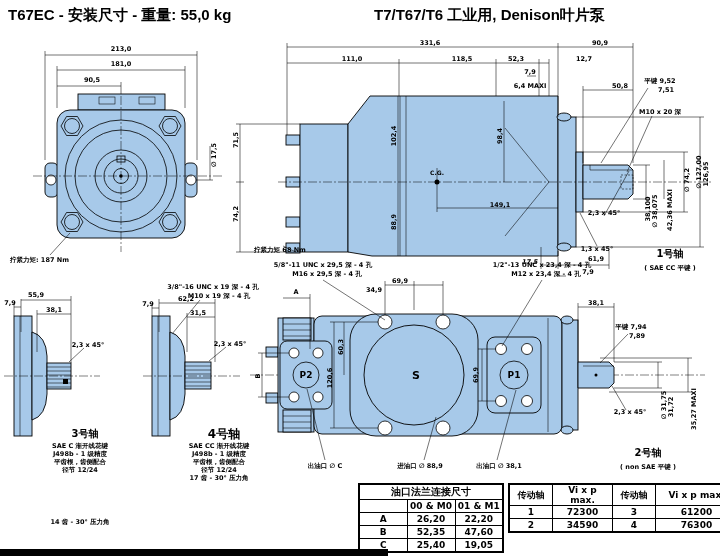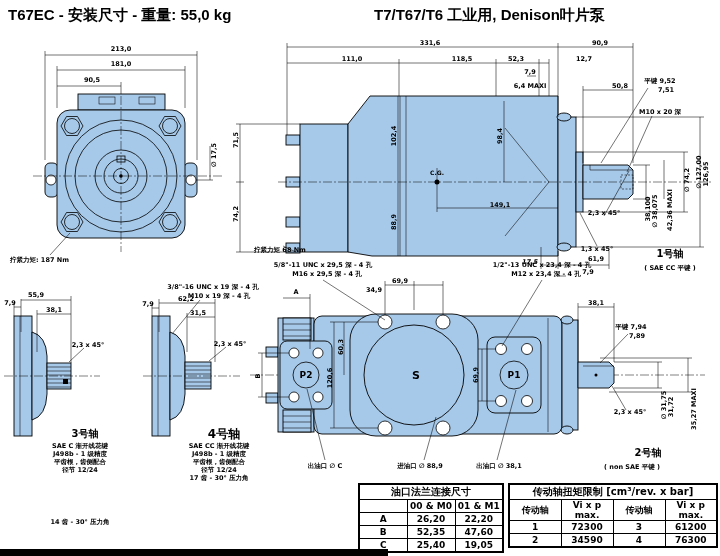--- a/index.html
+++ b/index.html
@@ -327,21 +327,21 @@
       <span class="ann" style="left: 420px; top: 466px;">进油口 ∅ 88,9</span>
       <span class="ann" style="left: 499px; top: 466px;">出油口 ∅ 38,1</span>
       <span class="ann" style="left: 596px; top: 303px;">38,1</span>
       <span class="ann" style="left: 631px; top: 327px;">平键 7,94</span>
       <span class="ann" style="left: 637px; top: 336px;">7,89</span>
       <span class="ann" style="left: 630px; top: 412px;">2,3 x 45°</span>
       <span class="ann rot" style="left: 664px; top: 405px;">∅ 31,75</span>
       <span class="ann rot" style="left: 671px; top: 407px;">31,72</span>
       <span class="ann rot" style="left: 694px; top: 409px;">35,27 MAXI</span>
       <span class="ann" style="left: 648px; top: 453px; font-size: 10px; font-weight: 700;">2号轴</span>
-      <span class="ann" style="left: 632px; top: 467px;">( non SAE 平键 )</span>
+      <span class="ann" style="left: 648px; top: 467px;">( non SAE 平键 )</span>
       <span class="ann" style="left: 10px; top: 303px;">7,9</span>
       <span class="ann" style="left: 36px; top: 295px;">55,9</span>
       <span class="ann" style="left: 54px; top: 310px;">38,1</span>
       <span class="ann" style="left: 88px; top: 345px;">2,3 x 45°</span>
       <span class="ann" style="left: 85px; top: 434px; font-size: 10px; font-weight: 700;">3号轴</span>
       <span class="ann" style="left: 80px; top: 446px;">SAE C 渐开线花键</span>
       <span class="ann" style="left: 80px; top: 454px;">J498b - 1 级精度</span>
       <span class="ann" style="left: 80px; top: 462px;">平齿根，齿侧配合</span>
       <span class="ann" style="left: 80px; top: 470px;">径节 12/24</span>
       <span class="ann" style="left: 80px; top: 478px; margin-top: 44px;">14 齿 - 30° 压力角</span>
@@ -383,26 +383,20 @@
     <tr>
       <td>C</td>
       <td>25,40</td>
       <td>19,05</td>
     </tr>
   </tbody>
     </table>
 
   <table class="dtable" style="left:508px;top:483px;width:210px">
     <tbody>
-        <tr class="ttl">
-          <td colspan="4">
-      <span>传动轴扭矩限制</span>
-      <span>[cm³/rev. x bar]</span>
-    </td>
-        </tr>
     <tr>
       <td style="width:38px">传动轴</td>
       <td style="width:55px">Vi x p max.</td>
       <td style="width:38px">传动轴</td>
       <td style="width:77px">Vi x p max.</td>
     </tr>
     <tr>
       <td>1</td>
       <td>72300</td>
       <td>3</td>

